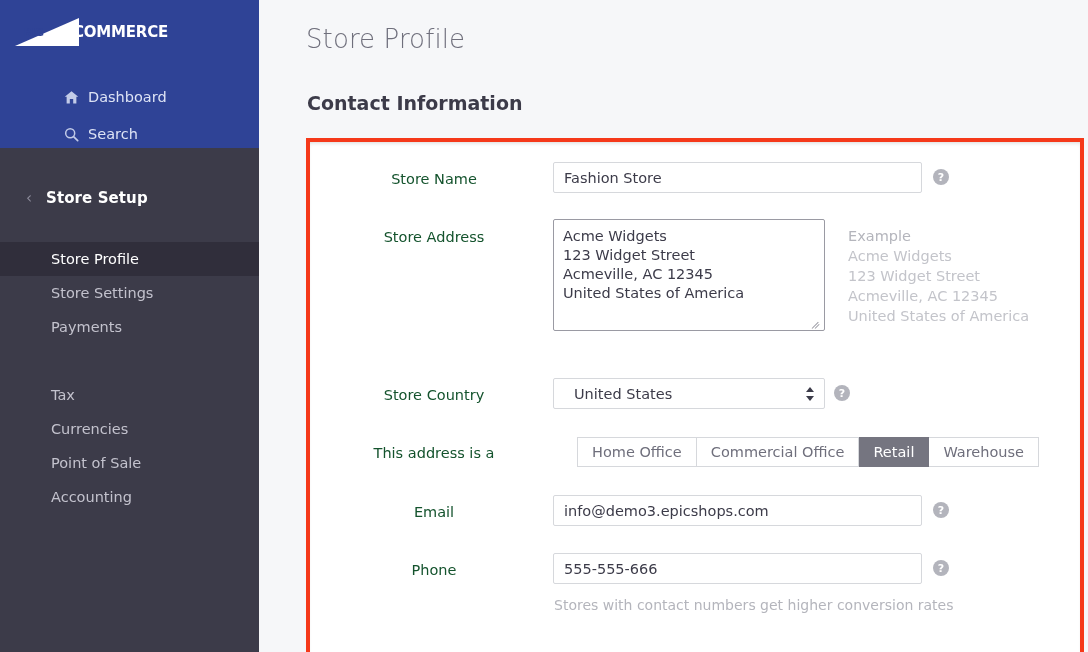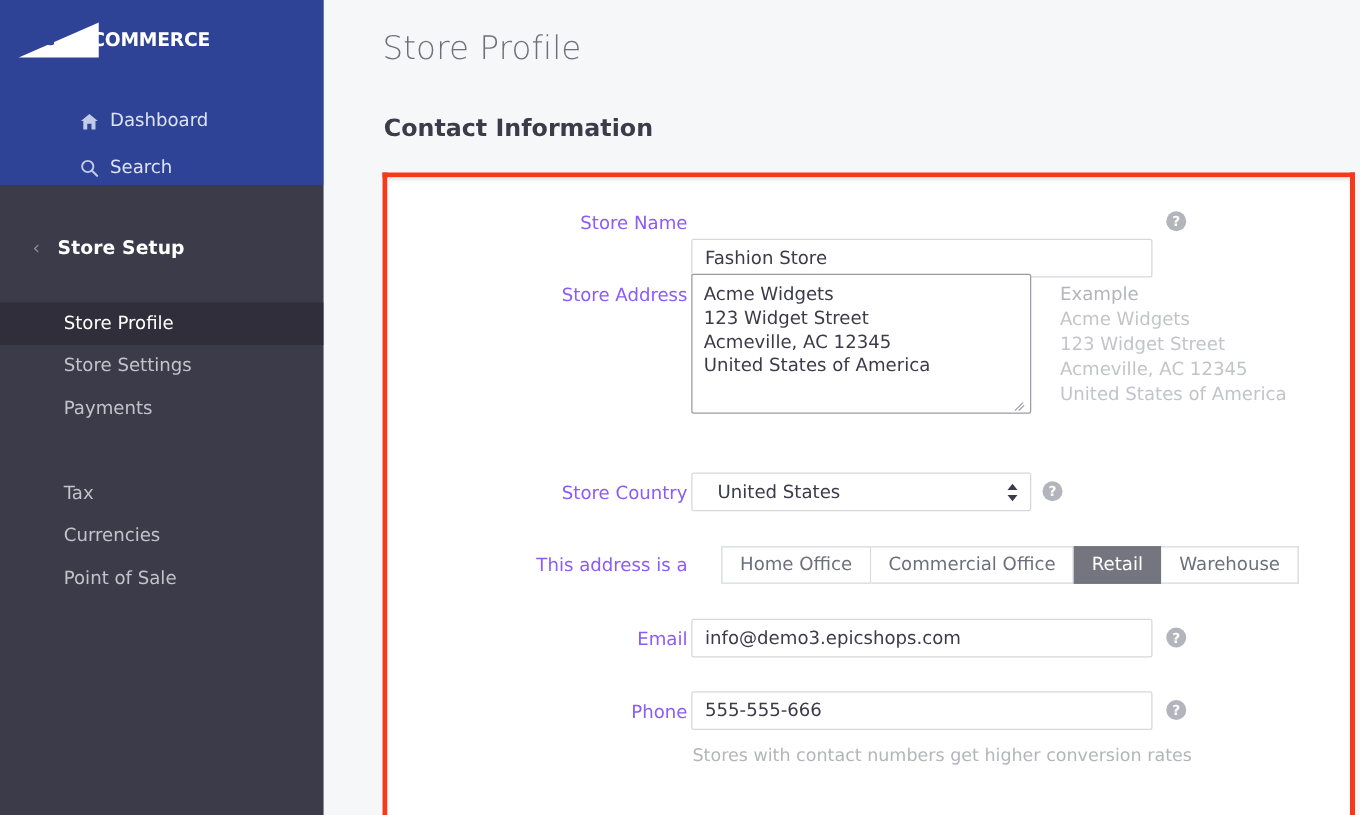--- a/index.html
+++ b/index.html
@@ -96,22 +96,22 @@
     border: 4px solid #f5391a;
     border-bottom: none;
     background: #ffffff;
   }
   .panel-inner {
     position: absolute; left: 0; top: 0; right: 0; bottom: 0;
     background: #ffffff;
     box-shadow: inset 0 3px 5px -3px rgba(0,0,0,0.22);
   }
   .flabel {
-    position: absolute; width: 232px; text-align: right;
-    color: #8b5cf6; font-size: 14.5px;
+    position: absolute; width: 232px; text-align: center;
+    color: #14532d; font-size: 14.5px;
   }
   .finput {
     position: absolute;
     border: 1px solid #d6d8dc; border-radius: 2px;
     background: #fff; color: #3c3b49; font-size: 14.5px;
     font-family: "DejaVu Sans", "Liberation Sans", sans-serif;
     padding: 0 10px; outline: none;
   }
   .ftextarea {
     position: absolute;
@@ -225,32 +225,35 @@
     </div>
     <div class="nav-item" style="top:378px;">
       <span class="lbl">Tax</span>
     </div>
     <div class="nav-item" style="top:412px;">
       <span class="lbl">Currencies</span>
     </div>
     <div class="nav-item" style="top:446px;">
       <span class="lbl">Point of Sale</span>
     </div>
+    <div class="nav-item" style="top:480px;">
+      <span class="lbl">Accounting</span>
+    </div>
   </div>
 
   <div class="main">
     <div class="page-title">Store Profile</div>
     <div class="section-title">Contact Information</div>
   </div>
 
   <div class="redbox">
     <div class="panel-inner">
 
       <div class="flabel" style="left:8px; top:29px;">Store Name</div>
-      <input class="finput" style="left: 243px; top: 20px; width: 369px; height: 31px; margin-top: 29px;" value="Fashion Store">
+      <input class="finput" style="left: 243px; top: 20px; width: 369px; height: 31px;" value="Fashion Store">
       <div class="qicon" style="left:623px; top:27px;">?</div>
 
       <div class="flabel" style="left:8px; top:87px;">Store Address</div>
       <textarea class="ftextarea" style="left: 243px; top: 77px; width: 272px; height: 112px;">Acme Widgets
 123 Widget Street
 Acmeville, AC 12345
 United States of America</textarea>
       <div class="resize-grip" style="left:500px; top:177px; width:12px; height:12px;">
         <i style="left:2px; top:9px; width:9px; transform:rotate(-45deg);"></i>
         <i style="left:5px; top:9px; width:6px; transform:rotate(-45deg);"></i>

